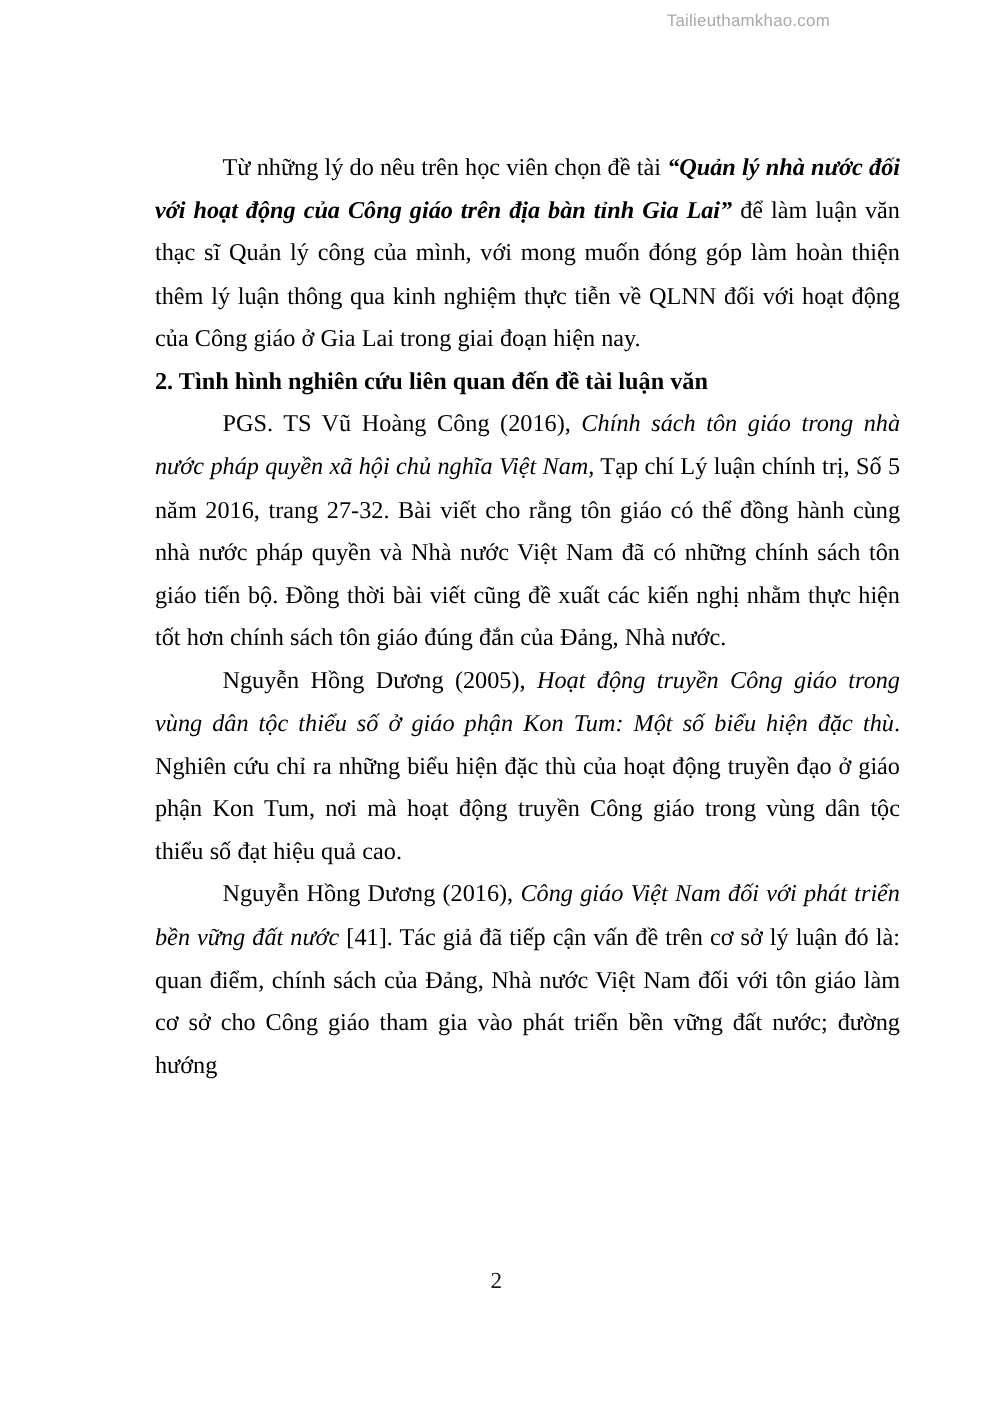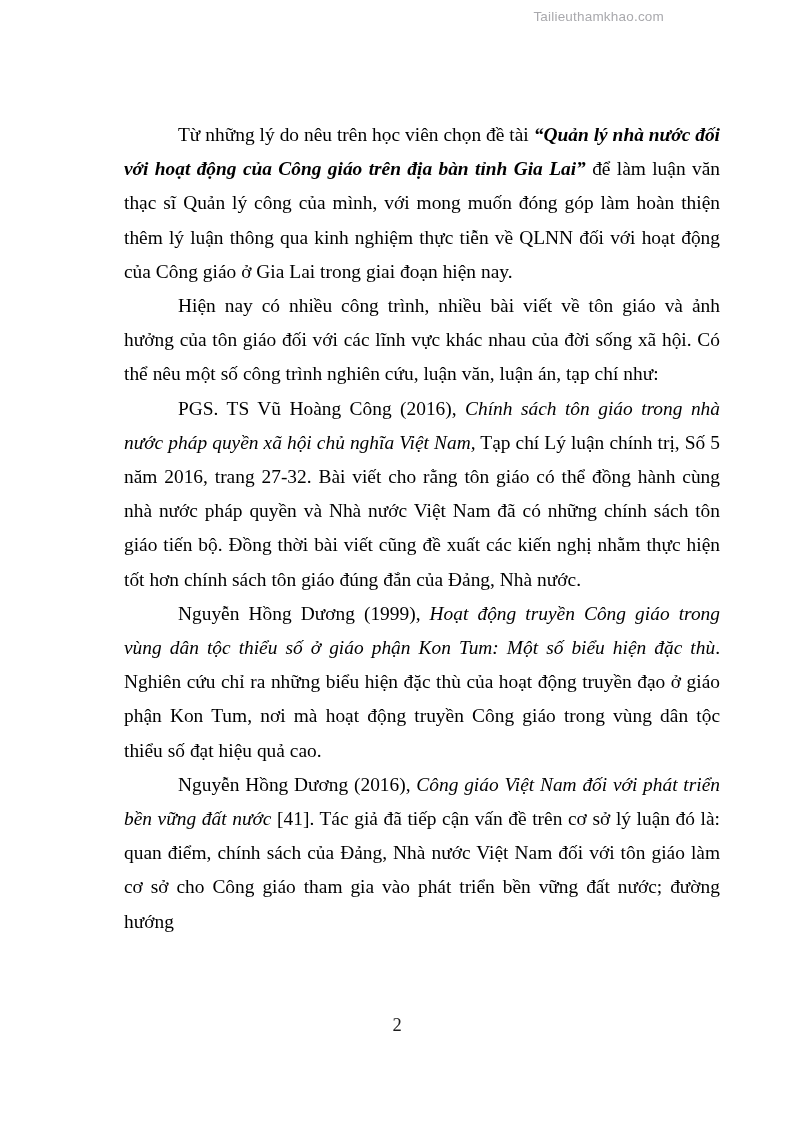--- a/index.html
+++ b/index.html
@@ -89,26 +89,26 @@
 
 <div class="page">
 
   <div class="watermark">Tailieuthamkhao.com</div>
 
   <div class="text-column">
 
 
     <p class="para"><span>Từ những lý do nêu trên học viên chọn đề tài </span><span class="bi">“Quản lý nhà nước đối với hoạt động của Công giáo trên địa bàn tỉnh Gia Lai”</span><span> để làm luận văn thạc sĩ Quản lý công của mình, với mong muốn đóng góp làm hoàn thiện thêm lý luận thông qua kinh nghiệm thực tiễn về QLNN đối với hoạt động của Công giáo ở Gia Lai trong giai đoạn hiện nay.</span></p>
 
+    <p class="heading"><span>2. Tình hình nghiên cứu liên quan đến đề tài luận văn</span></p>
 
-    <p class="para"><span>Hiện nay có nhiều công trình, nhiều bài viết về tôn giáo và ảnh hưởng của tôn giáo đối với các lĩnh vực khác nhau của đời sống xã hội. Có thể nêu một số công trình nghiên cứu, luận văn, luận án, tạp chí như:</span></p>
 
     <p class="para"><span>PGS. TS Vũ Hoàng Công (2016), </span><span class="it">Chính sách tôn giáo trong nhà nước pháp quyền xã hội chủ nghĩa Việt Nam,</span><span> Tạp chí Lý luận chính trị, Số 5 năm 2016, trang 27-32. Bài viết cho rằng tôn giáo có thể đồng hành cùng nhà nước pháp quyền và Nhà nước Việt Nam đã có những chính sách tôn giáo tiến bộ. Đồng thời bài viết cũng đề xuất các kiến nghị nhằm thực hiện tốt hơn chính sách tôn giáo đúng đắn của Đảng, Nhà nước.</span></p>
 
-    <p class="para"><span>Nguyễn Hồng Dương (1999), </span><span class="it">Hoạt động truyền Công giáo trong vùng dân tộc thiểu số ở giáo phận Kon Tum: Một số biểu hiện đặc thù</span><span>. Nghiên cứu chỉ ra những biểu hiện đặc thù của hoạt động truyền đạo ở giáo phận Kon Tum, nơi mà hoạt động truyền Công giáo trong vùng dân tộc thiểu số đạt hiệu quả cao.</span></p>
+    <p class="para"><span>Nguyễn Hồng Dương (2005), </span><span class="it">Hoạt động truyền Công giáo trong vùng dân tộc thiểu số ở giáo phận Kon Tum: Một số biểu hiện đặc thù</span><span>. Nghiên cứu chỉ ra những biểu hiện đặc thù của hoạt động truyền đạo ở giáo phận Kon Tum, nơi mà hoạt động truyền Công giáo trong vùng dân tộc thiểu số đạt hiệu quả cao.</span></p>
 
     <p class="para"><span>Nguyễn Hồng Dương (2016), </span><span class="it">Công giáo Việt Nam đối với phát triển bền vững đất nước</span><span> [41]. Tác giả đã tiếp cận vấn đề trên cơ sở lý luận đó là: quan điểm, chính sách của Đảng, Nhà nước Việt Nam đối với tôn giáo làm cơ sở cho Công giáo tham gia vào phát triển bền vững đất nước; đường hướng</span></p>
 
   </div>
 
   <div class="page-number">2</div>
 
 </div>
 
 </body></html>

